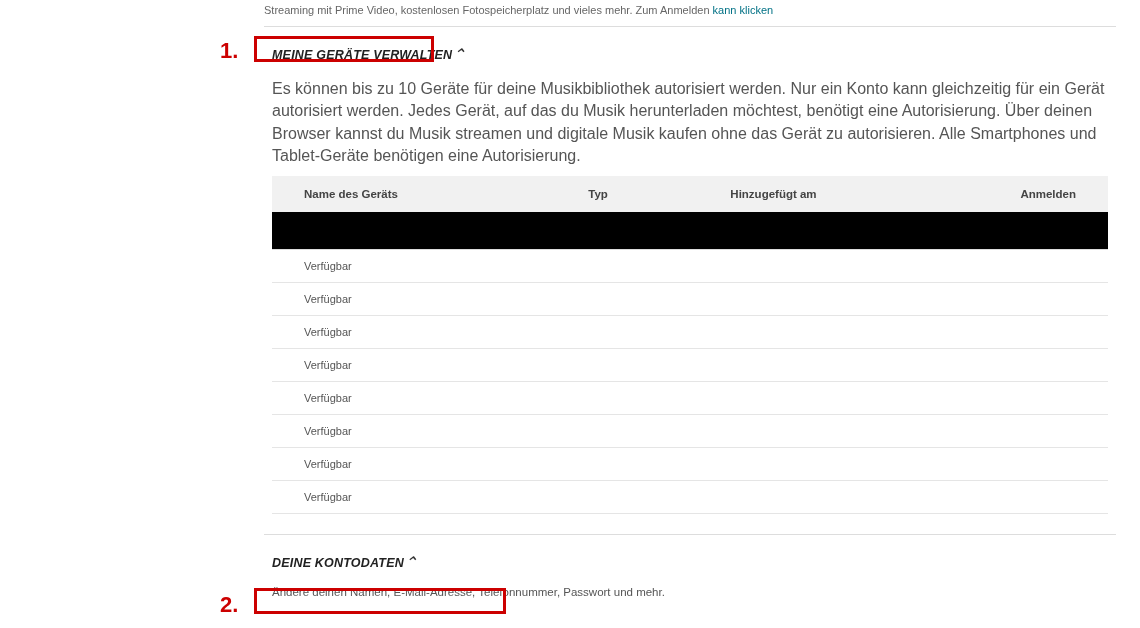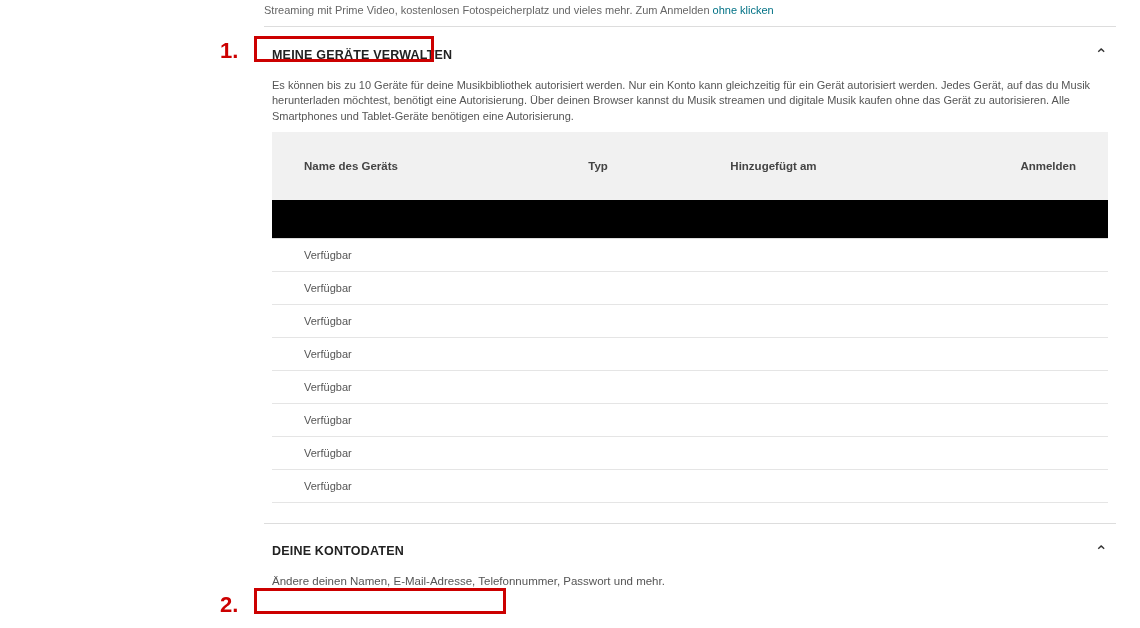--- a/index.html
+++ b/index.html
@@ -1,32 +1,32 @@
 <!DOCTYPE html>
 <html><head>
 <meta charset="utf-8">
 <style>
   * { box-sizing: border-box; margin: 0; padding: 0; }
   body { font-family: Arial, Helvetica, sans-serif; font-size: 12px; color: #333; background: #fff; }
   .container { max-width: 860px; margin: 0 0 0 260px; padding: 0 4px; }
   .top-text { color: #666; font-size: 11px; padding: 4px 0 10px 0; }
   .link { color: #007185; cursor: pointer; }
   .section { border-top: 1px solid #ddd; padding: 0; }
-  .section-header { display: flex; align-items: center; justify-content: space-between; padding: 18px 8px 14px 8px; cursor: pointer; }
+  .section-header { display: flex; align-items: center; justify-content: flex-start; padding: 18px 8px 14px 8px; cursor: pointer; font-style: italic; }
   .section-title { font-weight: bold; font-size: 12.5px; letter-spacing: 0.2px; color: #222; }
   .chevron { font-size: 16px; color: #333; }
   .section-body { padding: 0 8px 20px 8px; }
-  .para { color: #555; font-size: 11px; line-height: 1.4; margin-bottom: 8px; }
+  .para { color: #555; font-size: 16px; line-height: 1.4; margin-bottom: 8px; }
   .checkrow { display: flex; align-items: flex-start; gap: 6px; margin: 6px 0 14px 0; }
   .checkrow input { margin-top: 1px; accent-color: #1e6fe6; }
   .checkrow-label { color: #555; font-size: 11.5px; }
   strong { font-weight: bold; color: #333; }
   .table { width: 100%; border-collapse: collapse; }
   .thead { background: #f1f1f1; }
-  .th { text-align: left; padding: 28px 32px; font-size: 11.5px; color: #444; }
+  .th { text-align: left; padding: 12px 32px; font-size: 11.5px; color: #444; }
   .th.right { text-align: right; }
   .black-row td { background: #000; height: 38px; border-bottom: 1px solid #ddd; }
   .avail-row td { padding: 10px 32px; border-bottom: 1px solid #e5e5e5; color: #555; font-size: 11px; }
   .account-para { color: #555; font-size: 11.5px; margin-bottom: 14px; }
   .annotation-wrap { position: relative; }
   .annot { position: absolute; left: -40px; font-weight: bold; font-size: 22px; color: #cc0000; font-family: Arial, sans-serif; }
   .annot1 { top: 38px; }
   .annot2 { top: 592px; }
   .highlight-box1 { position: absolute; border: 3px solid #cc0000; top: 36px; left: -6px; width: 180px; height: 26px; pointer-events: none; }
   .highlight-box2 { position: absolute; border: 3px solid #cc0000; top: 588px; left: -6px; width: 252px; height: 26px; pointer-events: none; }
@@ -36,21 +36,21 @@
 
 <div class="container annotation-wrap">
 
   <div class="annot annot1">1.</div>
   <div class="highlight-box1"></div>
   <div class="annot annot2">2.</div>
   <div class="highlight-box2"></div>
 
   <div class="top-text">
     <span>Streaming mit Prime Video, kostenlosen Fotospeicherplatz und vieles mehr. Zum Anmelden </span>
-    <span class="link">ohne klicken</span>
+    <span class="link">kann klicken</span>
   </div>
 
   <div class="section">
     <div class="section-header">
       <span class="section-title">MEINE GERÄTE VERWALTEN</span>
       <span class="chevron">⌃</span>
     </div>
     <div class="section-body">
       <p class="para">Es können bis zu 10 Geräte für deine Musikbibliothek autorisiert werden. Nur ein Konto kann gleichzeitig für ein Gerät autorisiert werden. Jedes Gerät, auf das du Musik herunterladen möchtest, benötigt eine Autorisierung. Über deinen Browser kannst du Musik streamen und digitale Musik kaufen ohne das Gerät zu autorisieren. Alle Smartphones und Tablet-Geräte benötigen eine Autorisierung.</p>
 

